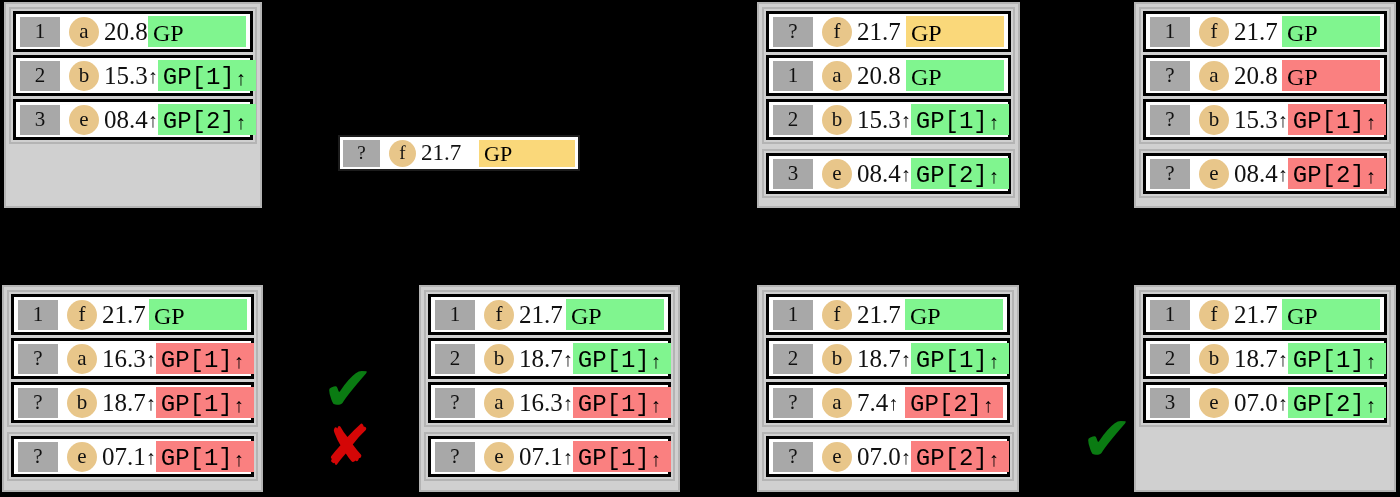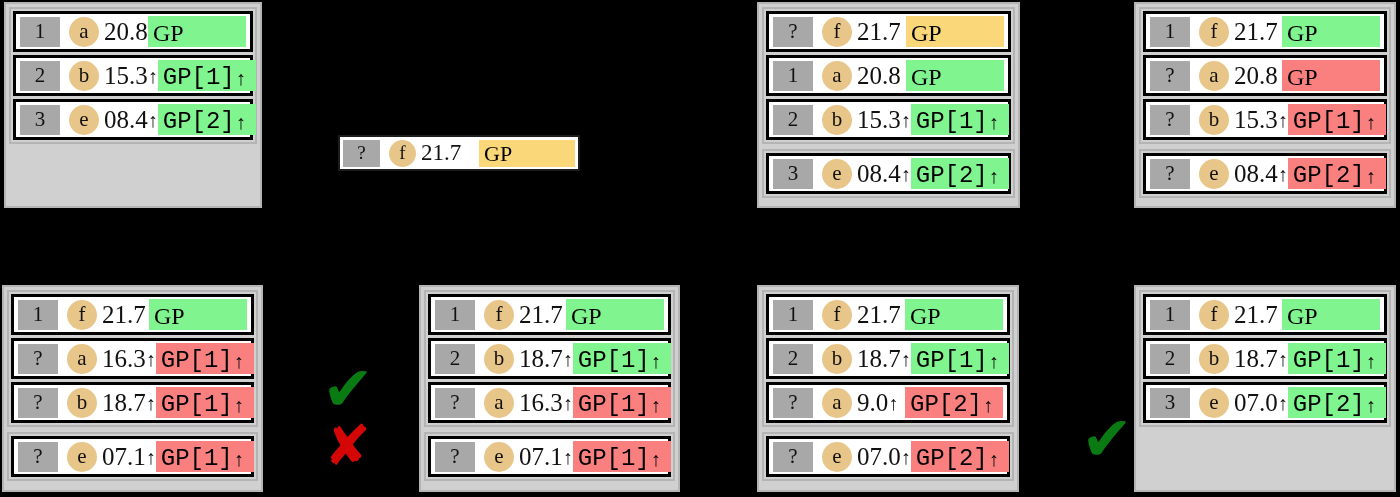--- a/index.html
+++ b/index.html
@@ -315,21 +315,21 @@
           <div class="letter">b</div>
           <div class="val"><span>18.7</span><span class="arrow">↑</span></div>
           <div class="tag green w-tight">
             <span>GP[1]</span>
             <span class="arrow">↑</span>
           </div>
         </div>
         <div class="row">
           <div class="idx">?</div>
           <div class="letter">a</div>
-          <div class="val"><span>9.0</span><span class="arrow">↑</span></div>
+          <div class="val"><span>7.4</span><span class="arrow">↑</span></div>
           <div class="tag red w-tight">
             <span>GP[2]</span>
             <span class="arrow">↑</span>
           </div>
         </div>
       </div>
       <div class="group">
         <div class="row">
           <div class="idx">?</div>
           <div class="letter">e</div>

